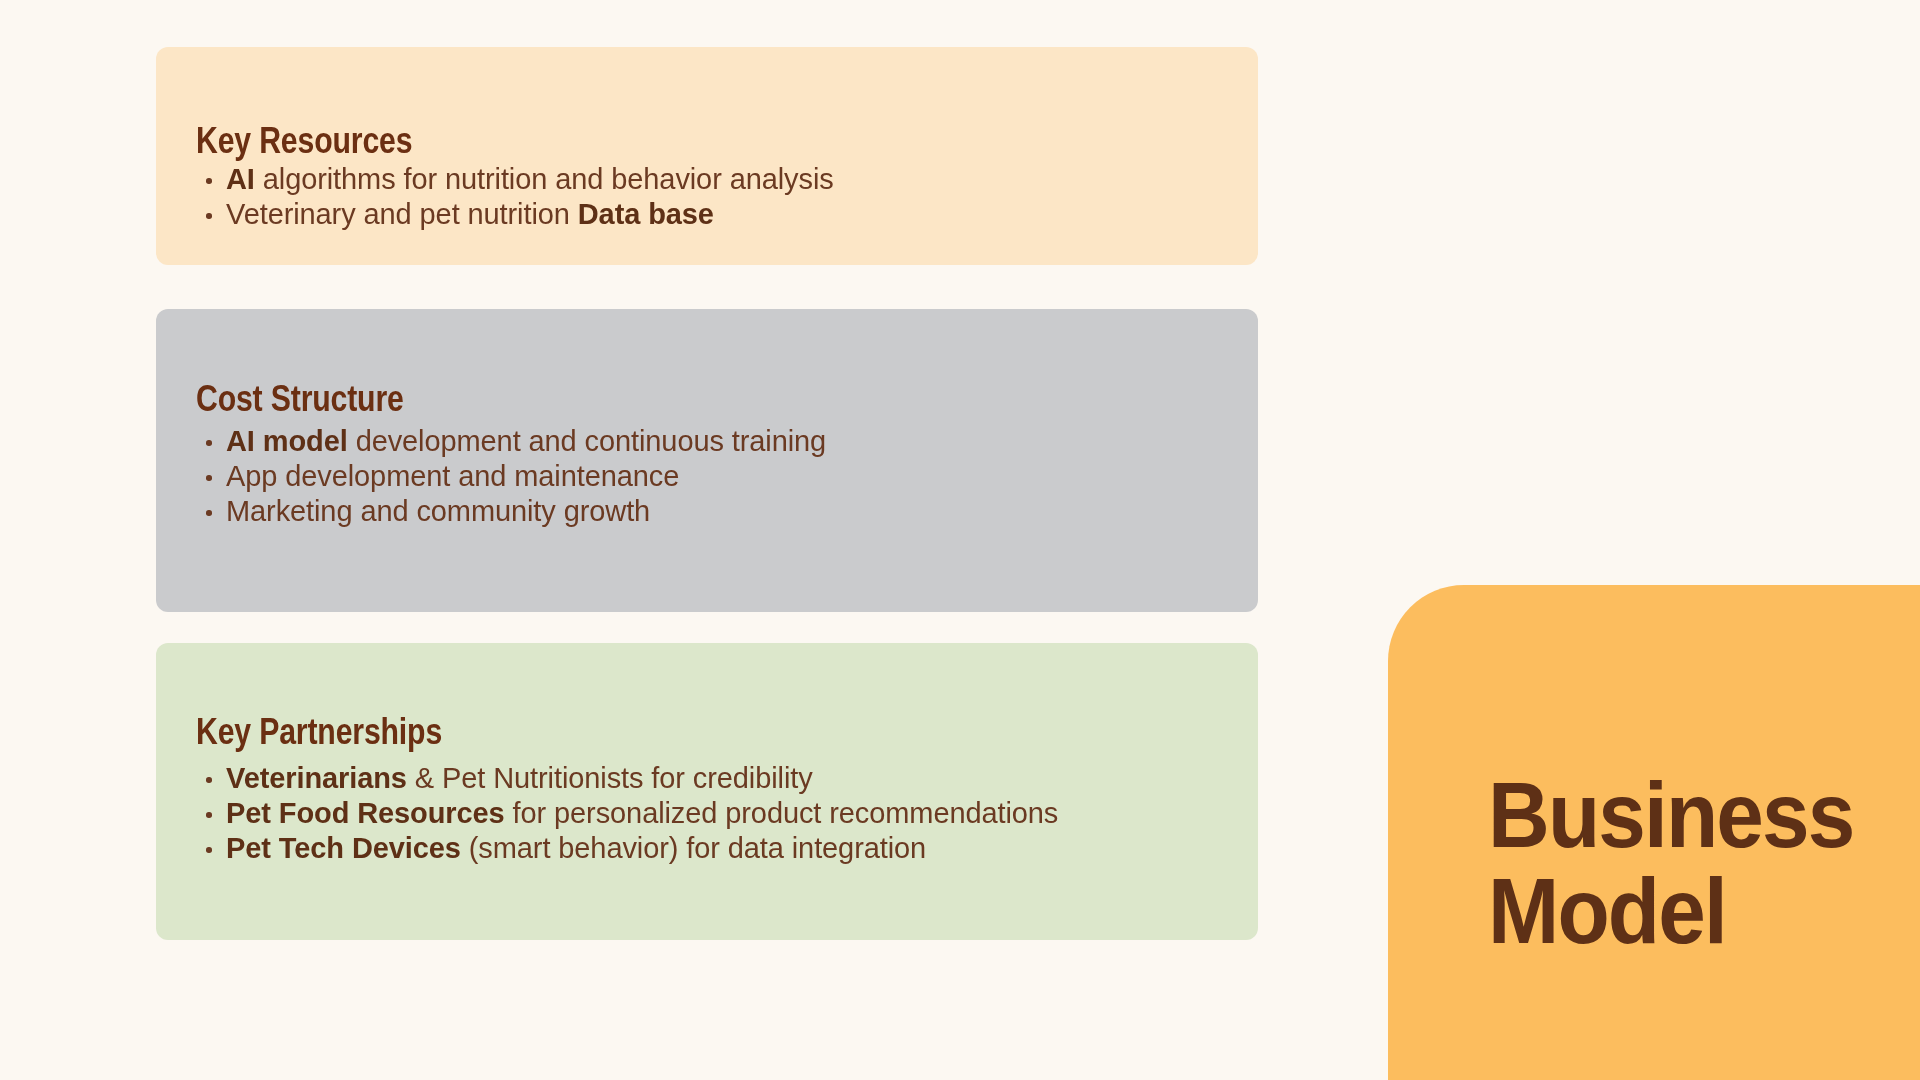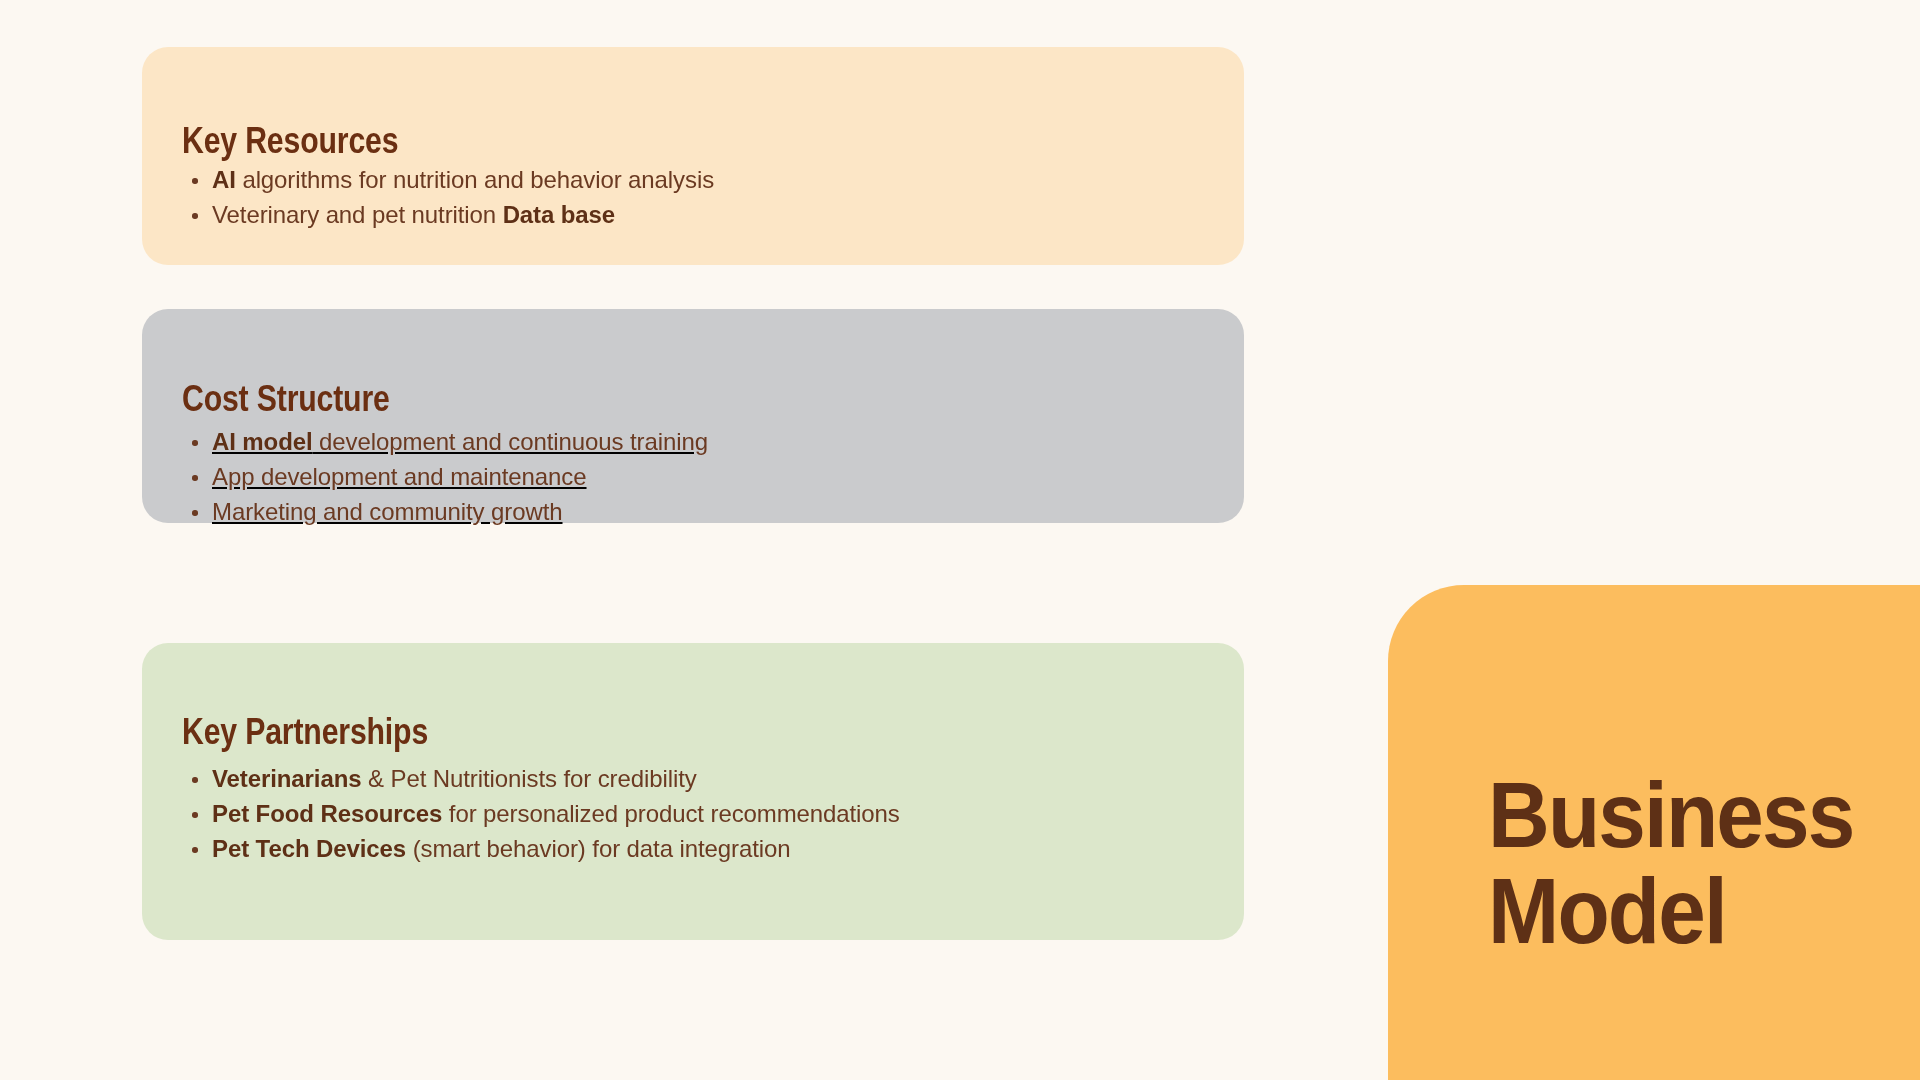--- a/index.html
+++ b/index.html
@@ -19,32 +19,32 @@
   
   #slide {
     position: absolute;
     inset: 0;
     background: #fcf8f2;
   }
 
   
   .card {
     position: absolute;
-    left: 142px;
+    left: 156px;
     width: 1102px;
-    border-radius: 26px;
+    border-radius: 12px;
     box-sizing: border-box;
     padding: 0;
   }
   .card.peach  { background: #fce6c6; }
   .card.gray   { background: #cacbcd; }
   .card.sage   { background: #dce7cb; }
 
   #card-resources    { top: 47px;  height: 218px; }
-  #card-cost         { top: 309px; height: 214px; padding-left: 28px; }
+  #card-cost         { top: 309px; height: 303px; padding-left: 28px; }
   #card-partnerships { top: 643px; height: 297px; }
 
   .card-title {
     position: absolute;
     left: 40px;
     color: #6b2f12;
     font-family: "Liberation Sans Narrow", "Liberation Sans", sans-serif;
     font-weight: 700;
     font-size: 36px;
     letter-spacing: -0.2px;
@@ -60,29 +60,29 @@
 
   .bullets {
     position: absolute;
     left: 42px;
     right: 24px;
     list-style: none;
     margin: 0;
     padding: 0;
   }
   #card-resources    .bullets { top: 115px; }
-  #card-cost         .bullets { top: 115px; text-decoration: underline; }
+  #card-cost         .bullets { top: 115px; }
   #card-partnerships .bullets { top: 118px; }
 
   .bullets li {
     position: relative;
     padding-left: 28px;
     color: #6b3a22;
     font-family: "Liberation Sans", sans-serif;
-    font-size: 24px;
+    font-size: 29px;
     line-height: 35px;
     letter-spacing: -0.1px;
     white-space: nowrap;
   }
   .bullets li::before {
     content: "";
     position: absolute;
     left: 8px;
     top: 16px;
     width: 5.5px;

